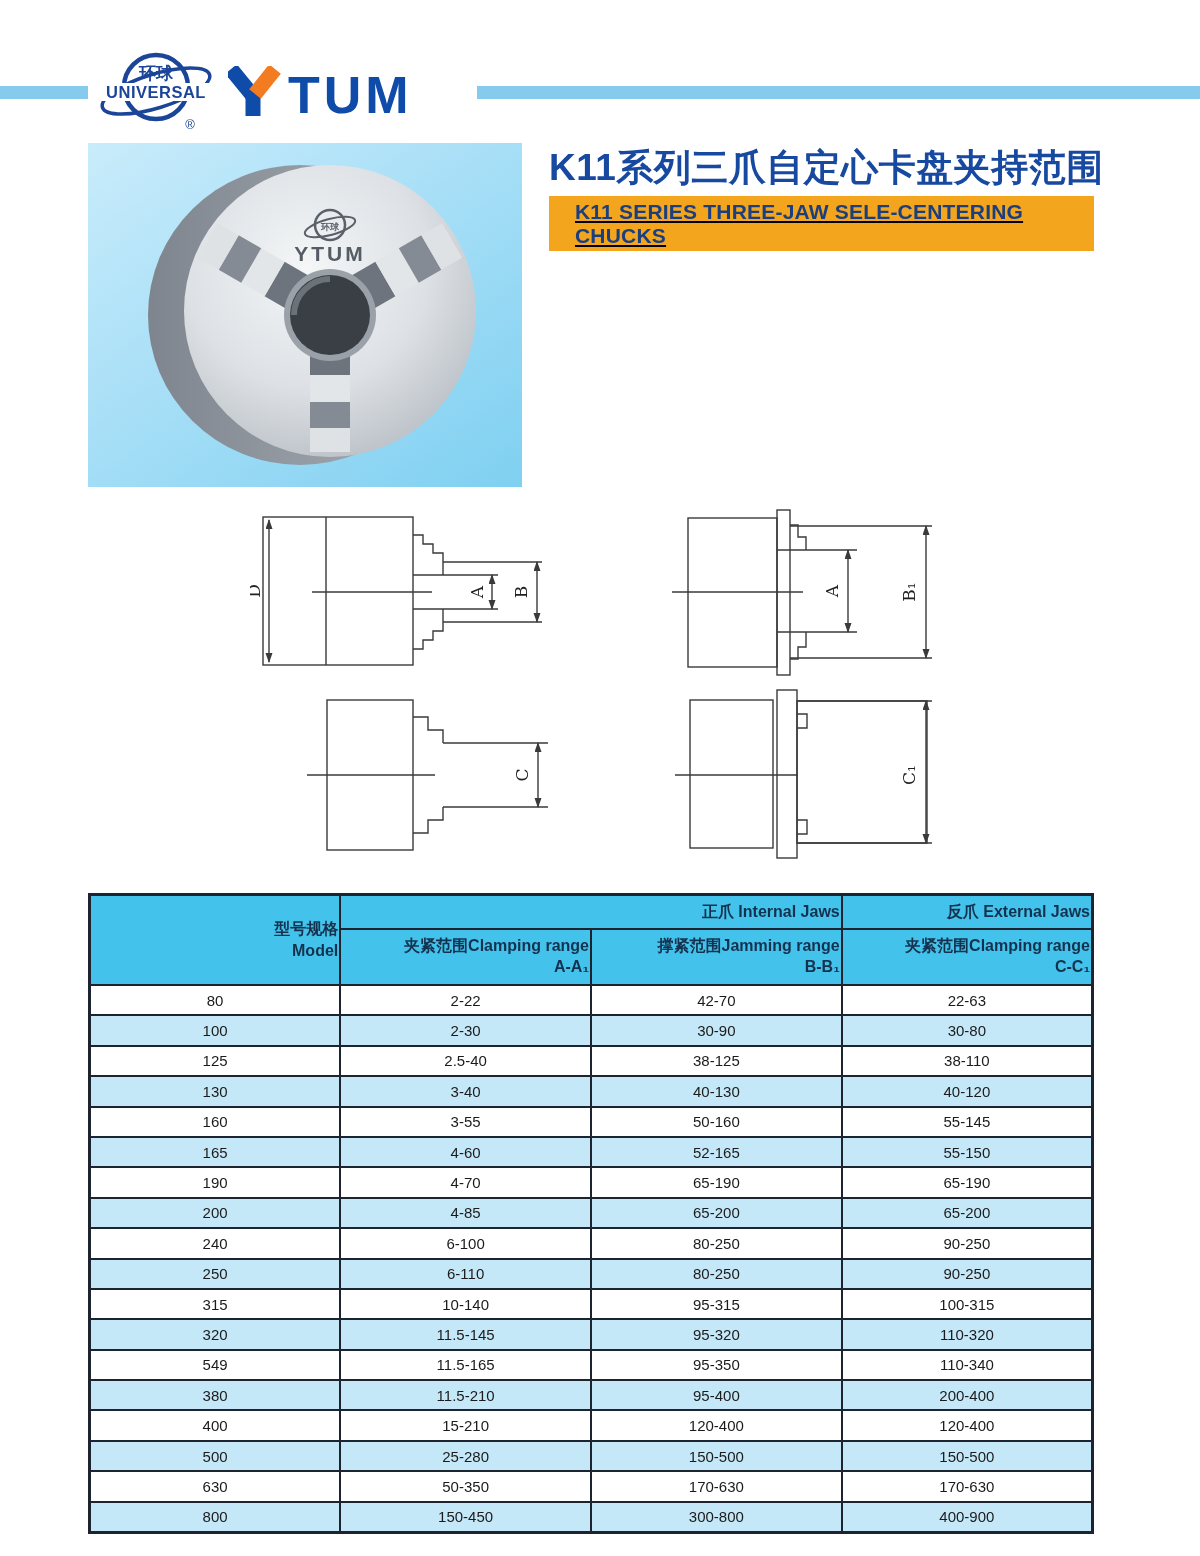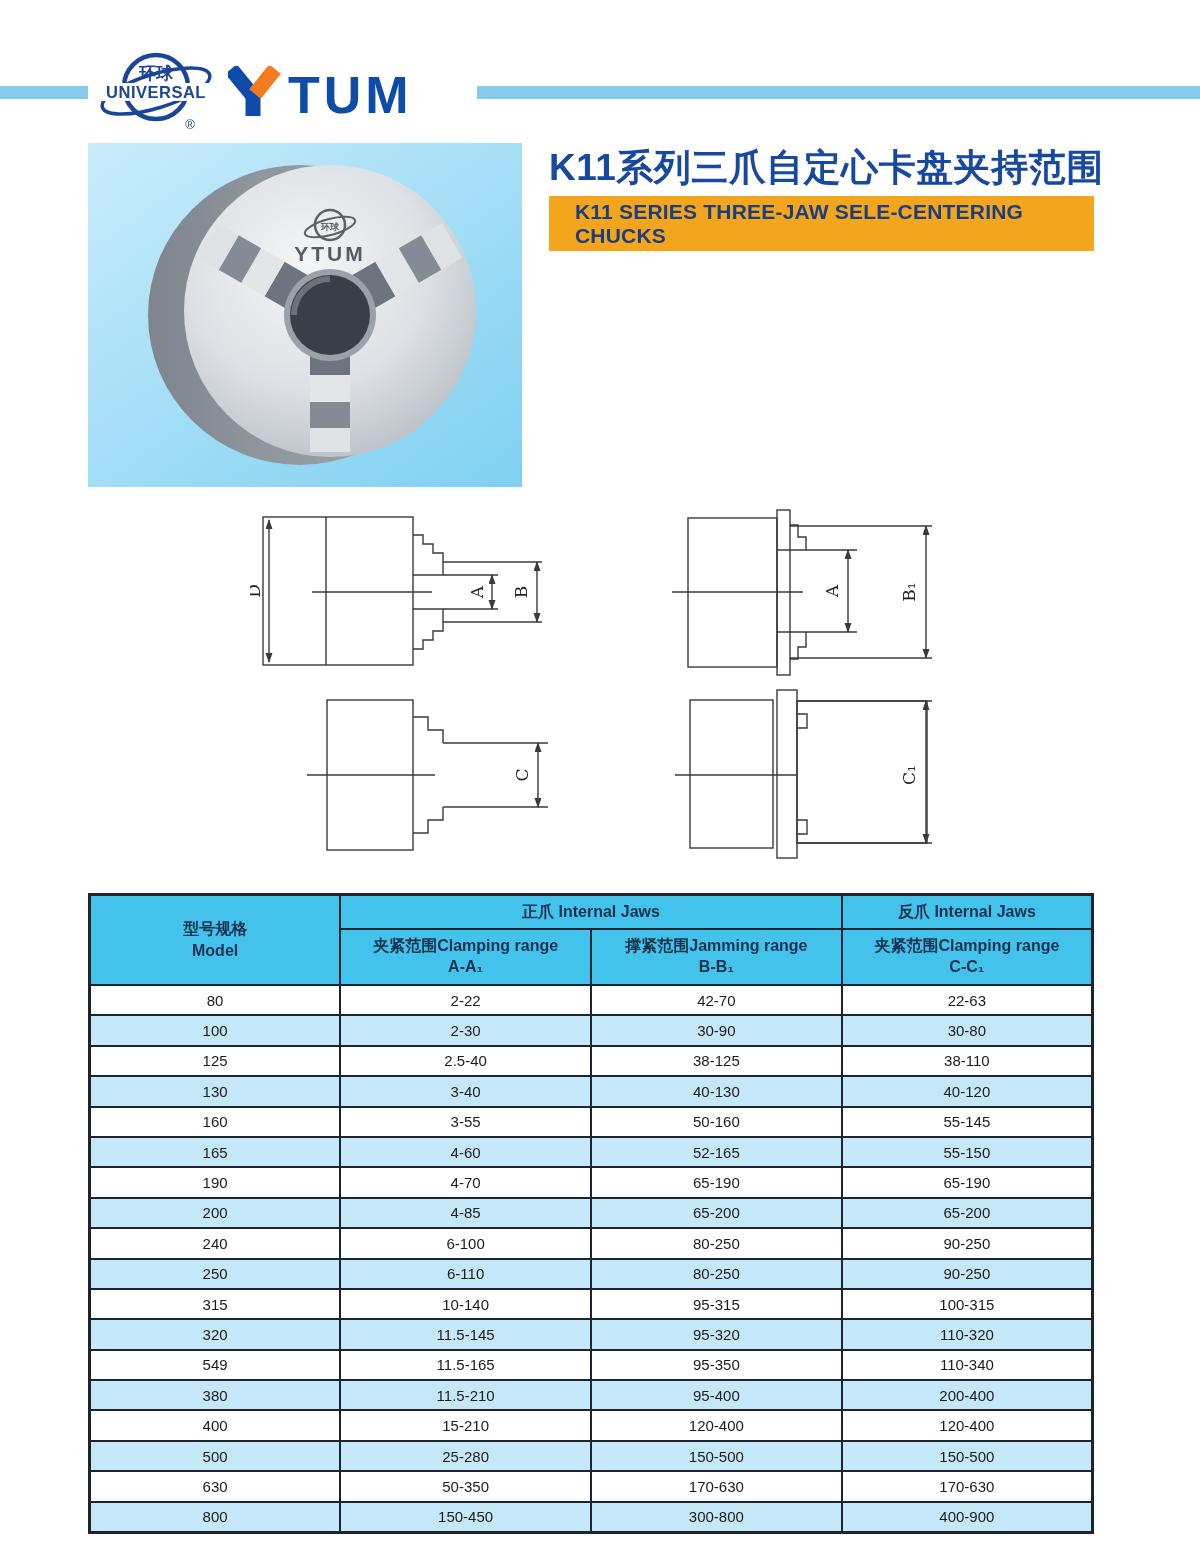--- a/index.html
+++ b/index.html
@@ -2,31 +2,31 @@
 <html><head>
 <meta charset="utf-8">
 <style>
   html,body{margin:0;padding:0;}
   body{width:1200px;height:1556px;background:#ffffff;font-family:"Liberation Sans",sans-serif;position:relative;}
   .abs{position:absolute;}
   
   .hbar{background:#86CBEE;height:13px;}
   
   .title-cn{font-size:37px;font-weight:800;color:#1849A0;letter-spacing:0.5px;white-space:nowrap;}
-  .subtitle-bar{background:#F2A51D;width:545px;height:55px;}
+  .subtitle-bar{background:#F2A51D;width:545px;height:55px;text-decoration:underline;}
   .subtitle-text{padding:4px 0 0 26px;color:#1B3E7E;font-size:21px;line-height:24px;font-weight:700;letter-spacing:0.2px;}
   
   .photo{width:434px;height:344px;background:linear-gradient(145deg,#c9ecfb 0%,#a8dff7 45%,#7fd0f1 100%);overflow:hidden;}
   
   .diag line,.diag path,.diag polyline,.diag rect{stroke:#3a3a3a;stroke-width:1.4;fill:none;}
   .diag text{fill:#222;font-family:"DejaVu Serif",serif;font-size:17px;stroke:none;}
   
   table.spec{border-collapse:collapse;table-layout:fixed;width:1006px;border:3px solid #1d2430;}
   table.spec th,table.spec td{border:2px solid #1d2430;text-align:center;vertical-align:middle;}
-  table.spec thead th{background:#43C3EC;color:#14324E;font-weight:600;}
+  table.spec thead th{background:#43C3EC;color:#14324E;font-weight:600;text-align:right;}
   .grp-row th{font-size:16px;height:30px;}
   .sub-row th{font-size:16px;height:52px;line-height:1.3;font-weight:600;}
   .model-th{font-size:16px;line-height:1.35;}
   table.spec tbody td{font-size:15px;height:26.4px;color:#1b1b1b;background:#ffffff;}
   table.spec tbody tr:nth-child(even) td{background:#C5E8F9;}
 </style>
 </head>
 <body>
 
 <div class="abs hbar" style="left:0;top:86px;width:88px;"></div>
@@ -187,21 +187,21 @@
       <col style="width:25%">
       <col style="width:25%">
     </colgroup>
   <thead>
     <tr class="grp-row">
       <th rowspan="2" class="model-th">
         <div>型号规格</div>
         <div>Model</div>
       </th>
       <th colspan="2">正爪 Internal Jaws</th>
-      <th>反爪 Internal Jaws</th>
+      <th>反爪 External Jaws</th>
     </tr>
     <tr class="sub-row">
       <th>
         <div>夹紧范围Clamping range</div>
         <div>A-A₁</div>
       </th>
       <th>
         <div>撑紧范围Jamming range</div>
         <div>B-B₁</div>
       </th>

